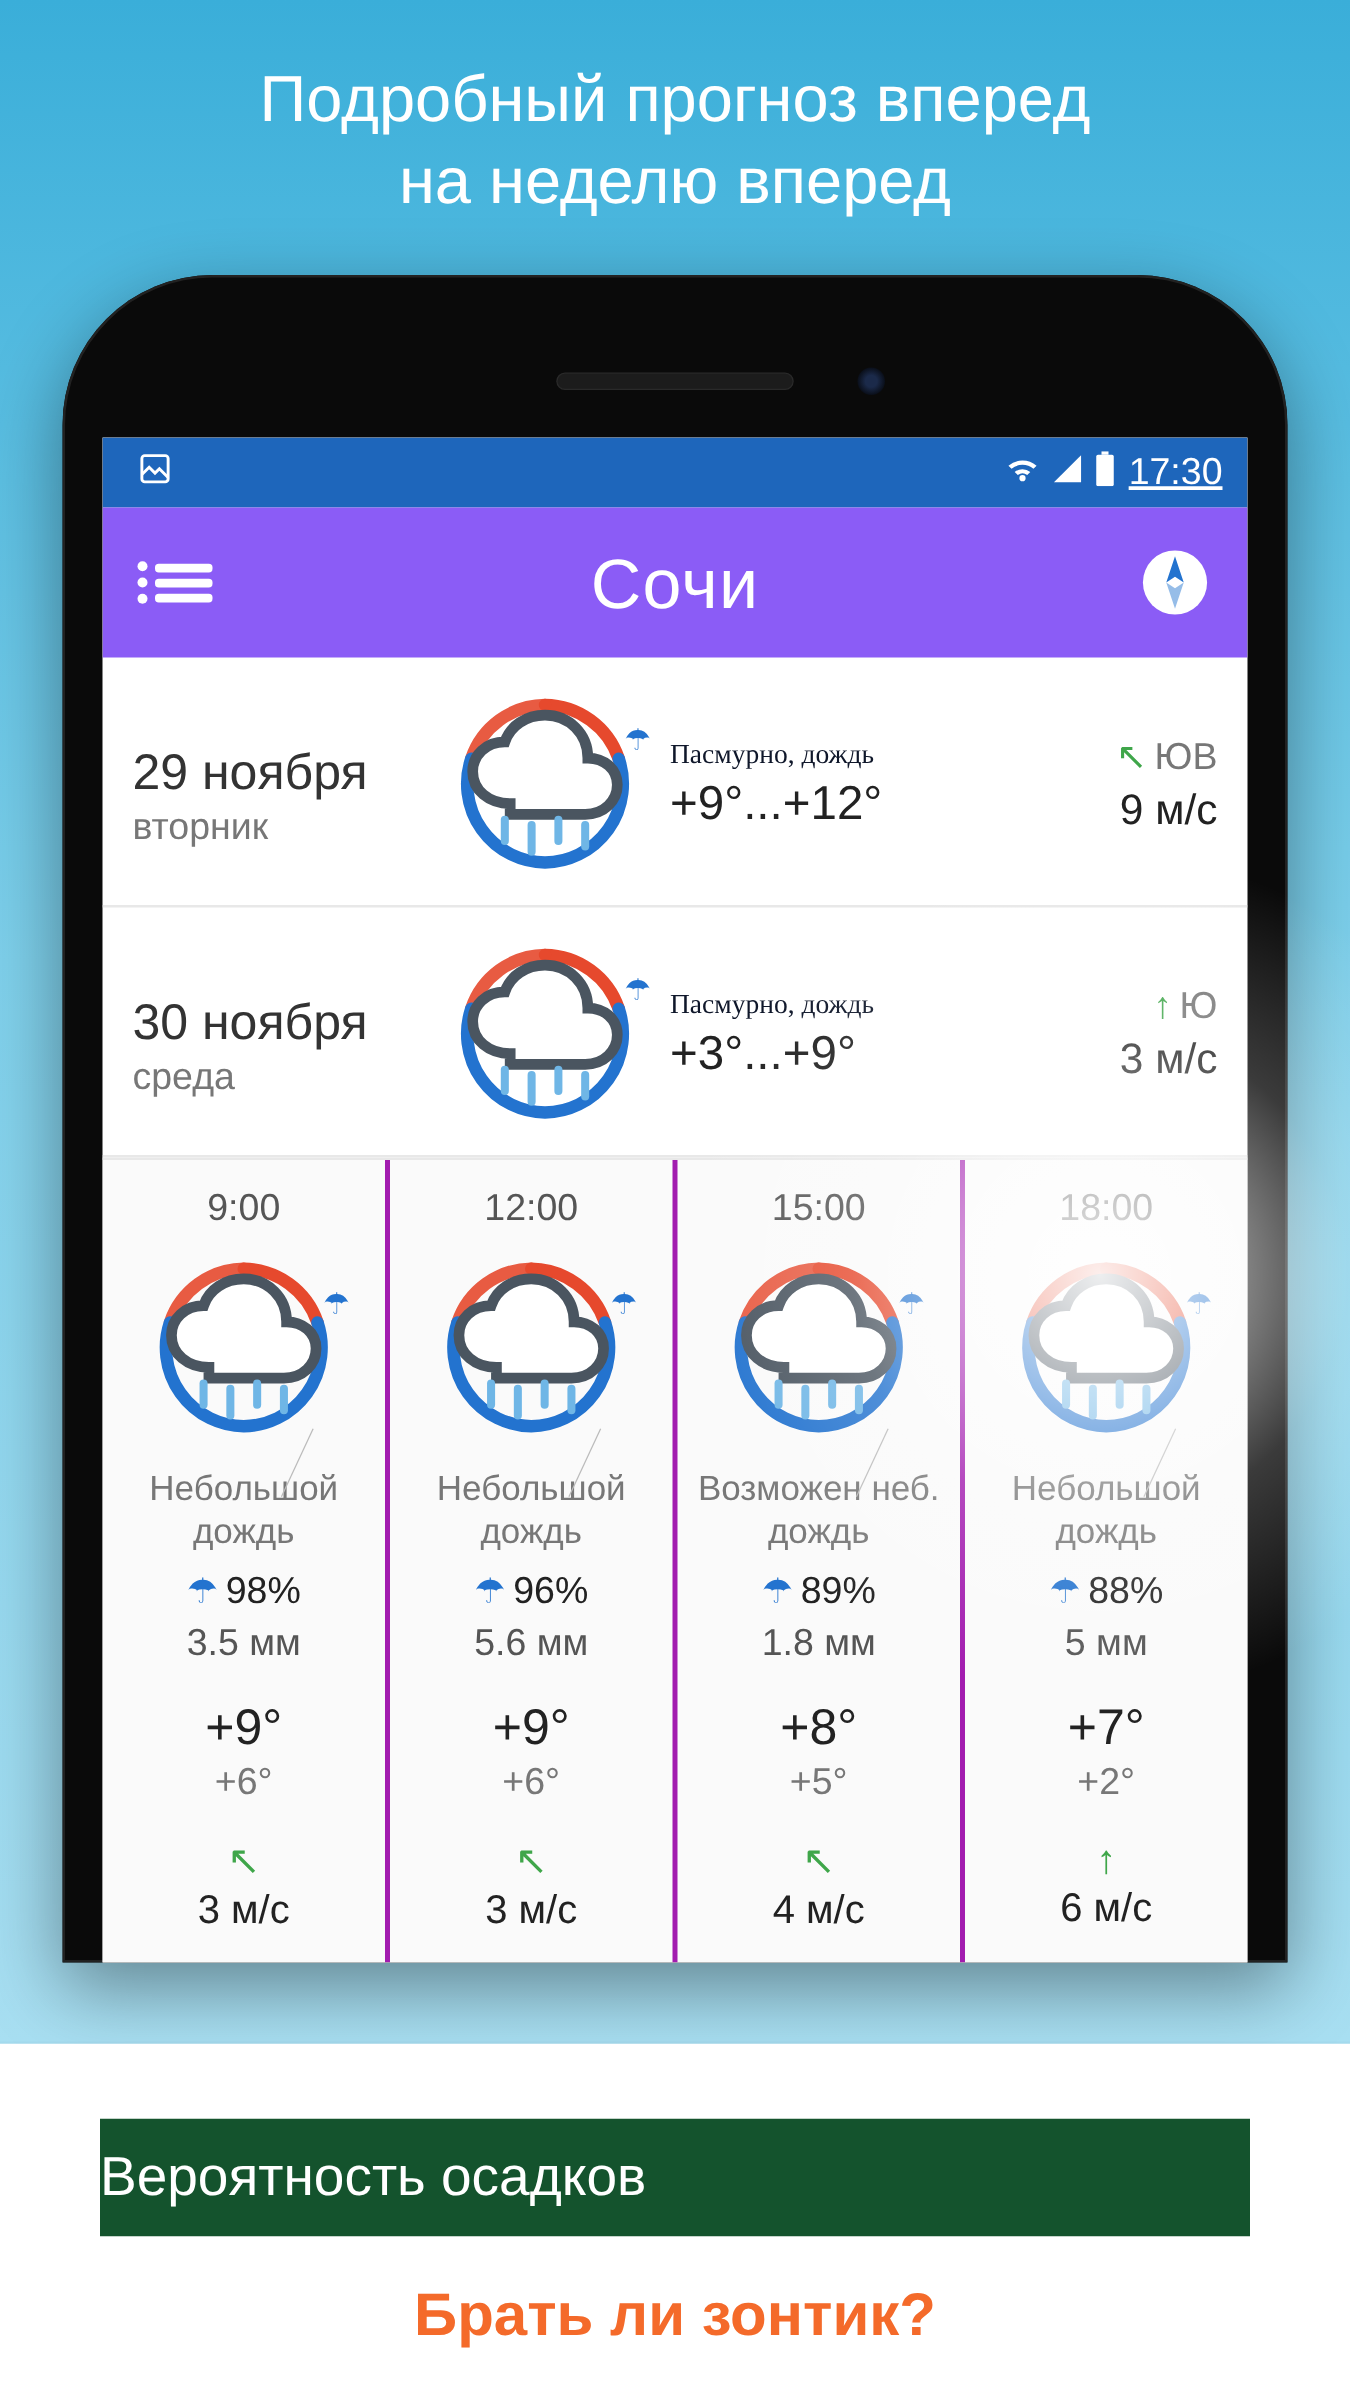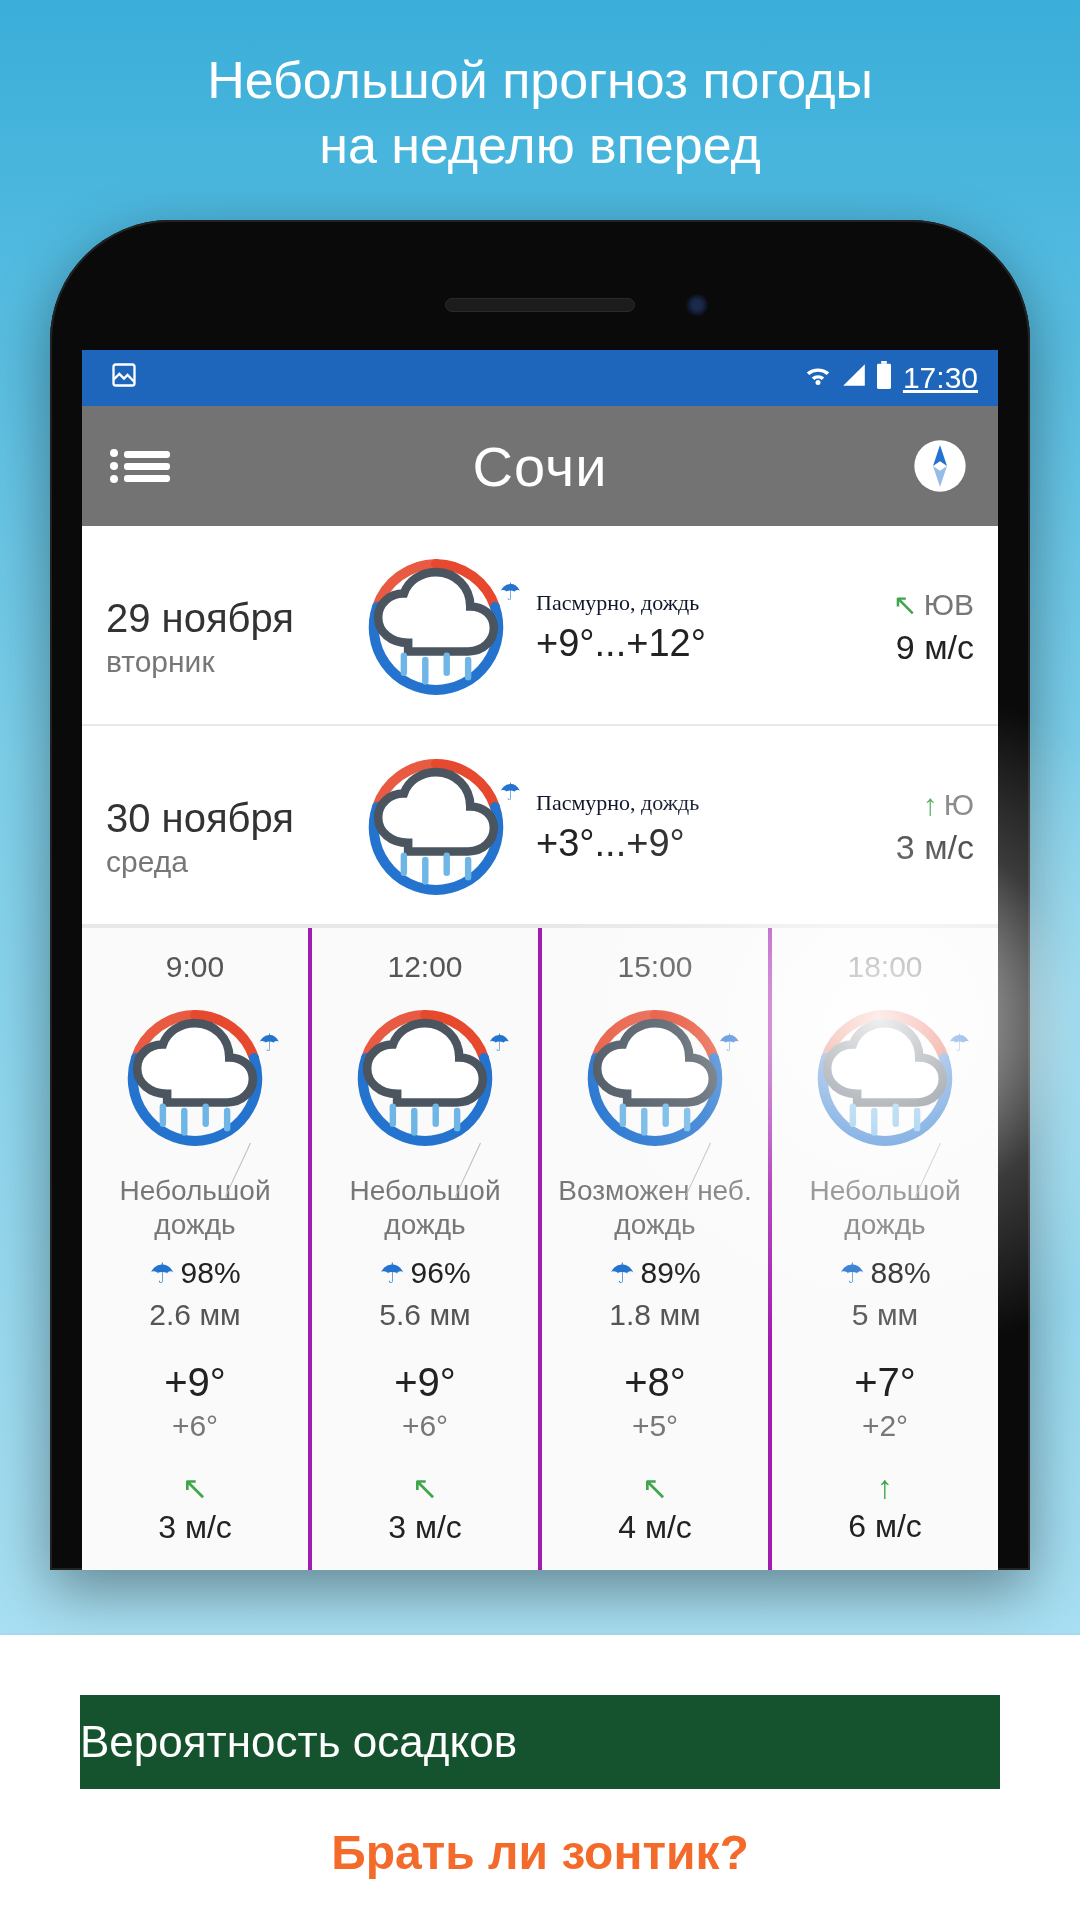--- a/index.html
+++ b/index.html
@@ -71,21 +71,21 @@
     align-items: center;
     color: #fff;
     padding: 0 20px;
     font-size: 28px;
   }
   .statusbar .spacer { flex: 1; }
   .status-glyph { margin-left: 8px; }
 
   
   .app-header {
-    background: #737373;
+    background: #8b5cf6;
     height: 120px;
     display: flex;
     align-items: center;
     padding: 0 28px;
     color: #fff;
   }
   .menu-btn, .compass-btn { width: 60px; height: 60px; display:flex; align-items:center; justify-content:center; }
   .menu-btn .bars { width: 52px; }
   .menu-btn .bars div { height: 7px; background:#fff; margin:5px 0; border-radius:3px; }
   .menu-btn .dot-col { display:flex; flex-direction:column; gap:5px; margin-right:6px;}
@@ -185,21 +185,21 @@
   }
   .cta-link{
     color:#f46a2a; font-size:48px; font-weight:700;
     display:inline-block; margin-top: 10px;
   }
 </style>
 </head>
 <body>
 
 <div class="promo-title">
-  <span>Небольшой прогноз погоды</span><br>
+  <span>Подробный прогноз вперед</span><br>
   <span>на неделю вперед</span>
 </div>
 
 <div class="phone">
   <div class="phone-top">
     <div class="speaker"></div>
     <div class="camera"></div>
   </div>
 
   <div class="screen">
@@ -316,21 +316,21 @@
                 <use href="#ring-arc"></use>
               </svg>
         <svg class="cloud" viewBox="0 0 70 56">
                 <use href="#rain-cloud"></use>
               </svg>
         <span class="umb-mini">☂</span>
       </div>
     </div>
     <div class="hour-cond">Небольшой дождь</div>
     <div class="hour-precip"><span class="umb">☂</span><span>98%</span></div>
-    <div class="hour-mm">2.6 мм</div>
+    <div class="hour-mm">3.5 мм</div>
     <div class="hour-temp-hi">+9°</div>
     <div class="hour-temp-lo">+6°</div>
     <div class="hour-wind-arr">↖</div>
     <div class="hour-wind-spd">3 м/с</div>
         </div>
         <div class="hour-col">
     <div class="hour-time">12:00</div>
     <div class="hour-icon">
       <div class="ring">
         <svg viewBox="0 0 150 150">

